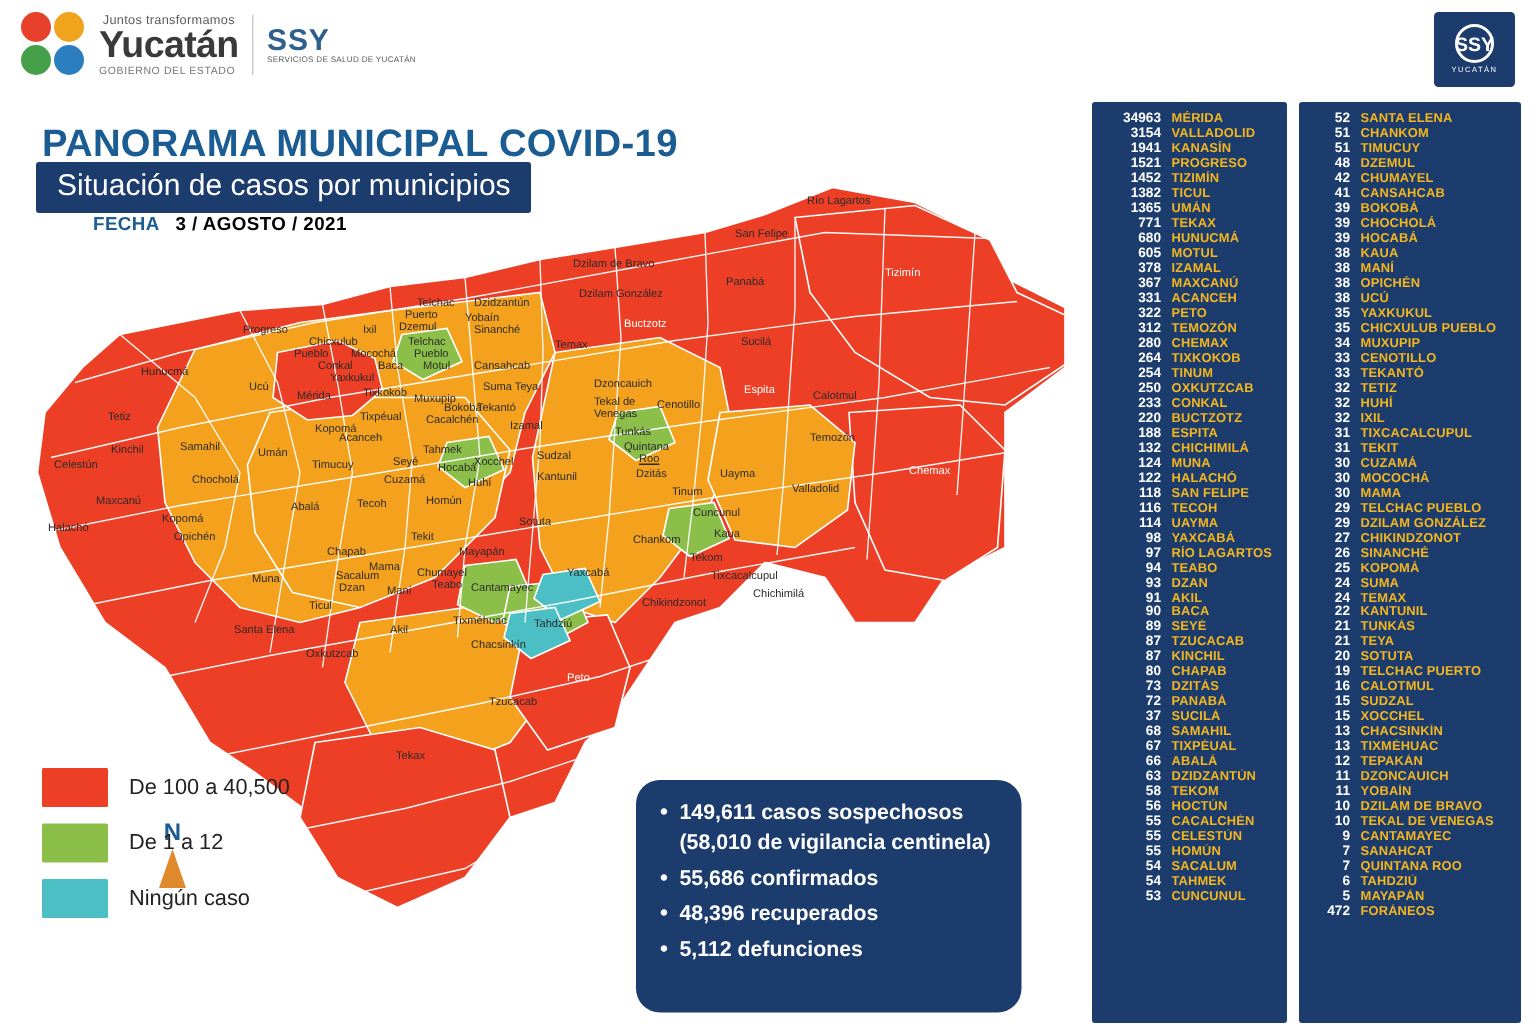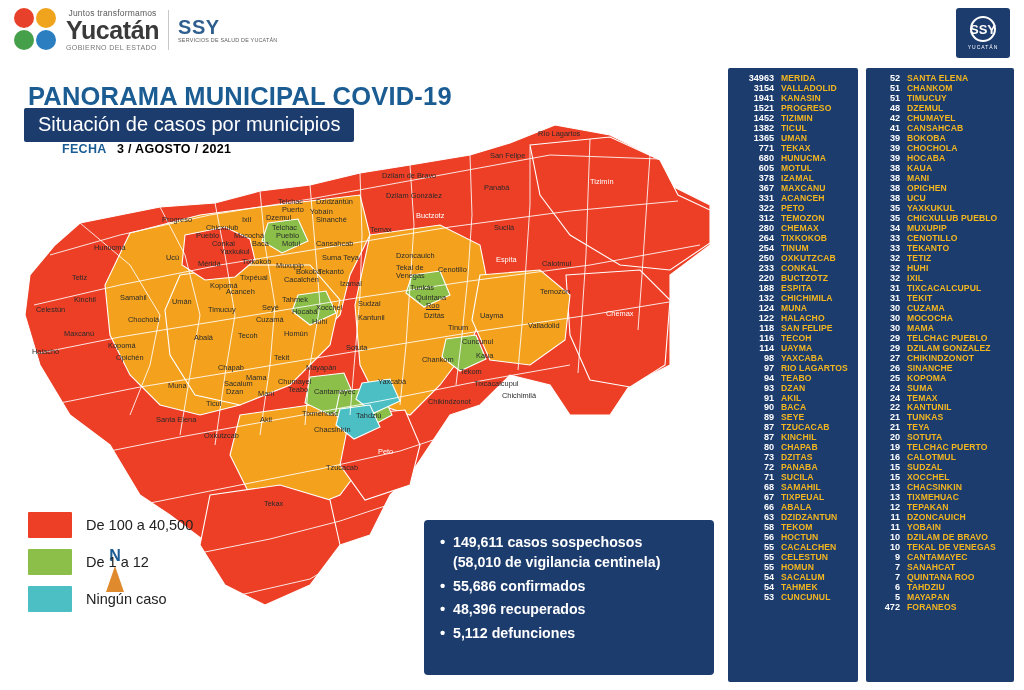--- a/index.html
+++ b/index.html
@@ -60,22 +60,22 @@
     border-left: 9px solid transparent; border-right: 9px solid transparent;
     border-bottom: 26px solid #e08a2e; }
 
   
   .legend { position: absolute; left: 28px; top: 512px; }
   .legend-row { display: flex; align-items: center; margin-bottom: 11px; }
   .swatch { width: 44px; height: 26px; margin-right: 14px; border-radius: 1px; }
   .legend-label { font-size: 14.5px; color: #222; }
 
   
-  .summary { position: absolute; left: 424px; top: 520px; width: 290px; height: 155px;
-    background: #1c3c6e; border-radius: 4px; color: #fff; padding: 14px 12px 10px 16px; }
+  .summary { position: absolute; left: 424px; top: 520px; width: 257px; height: 155px;
+    background: #1c3c6e; border-radius: 16px; color: #fff; padding: 14px 12px 10px 16px; }
   .summary ul { list-style: none; margin: 0; padding: 0; }
   .summary li { font-size: 14.2px; font-weight: bold; margin-bottom: 7px; position: relative;
     padding-left: 13px; line-height: 1.18; }
   .summary li::before { content: "•"; position: absolute; left: 0; top: -1px; font-size: 15px; }
   .summary li.sub { font-weight: bold; padding-left: 13px; margin-top: -4px; }
   .summary li.sub::before { content: ""; }
 
   
   .rank { position: absolute; background: #1c3c6e; color: #fff; border-radius: 2px;
     padding: 6px 6px 6px 6px; }
@@ -185,21 +185,21 @@
       </g>
     </svg>
     <div id="map-labels">
         <div class="mlabel" style="left: 528px; top: 14px;">Río Lagartos</div>
         <div class="mlabel" style="left: 480px; top: 36px;">San Felipe</div>
         <div class="mlabel" style="left: 372px; top: 56px;">Dzilam de Bravo</div>
         <div class="mlabel" style="left: 474px; top: 68px;">Panabá</div>
         <div class="mlabel" style="left: 376px; top: 76px;">Dzilam González</div>
         <div class="mlabel w" style="left: 580px; top: 62px;">Tizimín</div>
         <div class="mlabel" style="left: 268px; top: 82px;">Telchac</div>
-        <div class="mlabel" style="left: 272px; top: 90px;">Puerto</div>
+        <div class="mlabel" style="left: 260px; top: 90px;">Puerto</div>
         <div class="mlabel" style="left: 306px; top: 82px;">Dzidzantún</div>
         <div class="mlabel" style="left: 300px; top: 92px;">Yobaín</div>
         <div class="mlabel" style="left: 152px; top: 100px;">Progreso</div>
         <div class="mlabel" style="left: 232px; top: 100px;">Ixil</div>
         <div class="mlabel" style="left: 256px; top: 98px;">Dzemul</div>
         <div class="mlabel" style="left: 306px; top: 100px;">Sinanché</div>
         <div class="mlabel w" style="left: 406px; top: 96px;">Buctzotz</div>
         <div class="mlabel" style="left: 196px; top: 108px;">Chicxulub</div>
         <div class="mlabel" style="left: 262px; top: 108px;">Telchac</div>
         <div class="mlabel" style="left: 484px; top: 108px;">Sucilá</div>
@@ -479,21 +479,21 @@
       </div>
       <div class="rrow">
         <span class="rnum">73</span>
         <span class="rname">DZITÁS</span>
       </div>
       <div class="rrow">
         <span class="rnum">72</span>
         <span class="rname">PANABÁ</span>
       </div>
       <div class="rrow">
-        <span class="rnum">71</span>
+        <span class="rnum">37</span>
         <span class="rname">SUCILÁ</span>
       </div>
       <div class="rrow">
         <span class="rnum">68</span>
         <span class="rname">SAMAHIL</span>
       </div>
       <div class="rrow">
         <span class="rnum">67</span>
         <span class="rname">TIXPÉUAL</span>
       </div>

